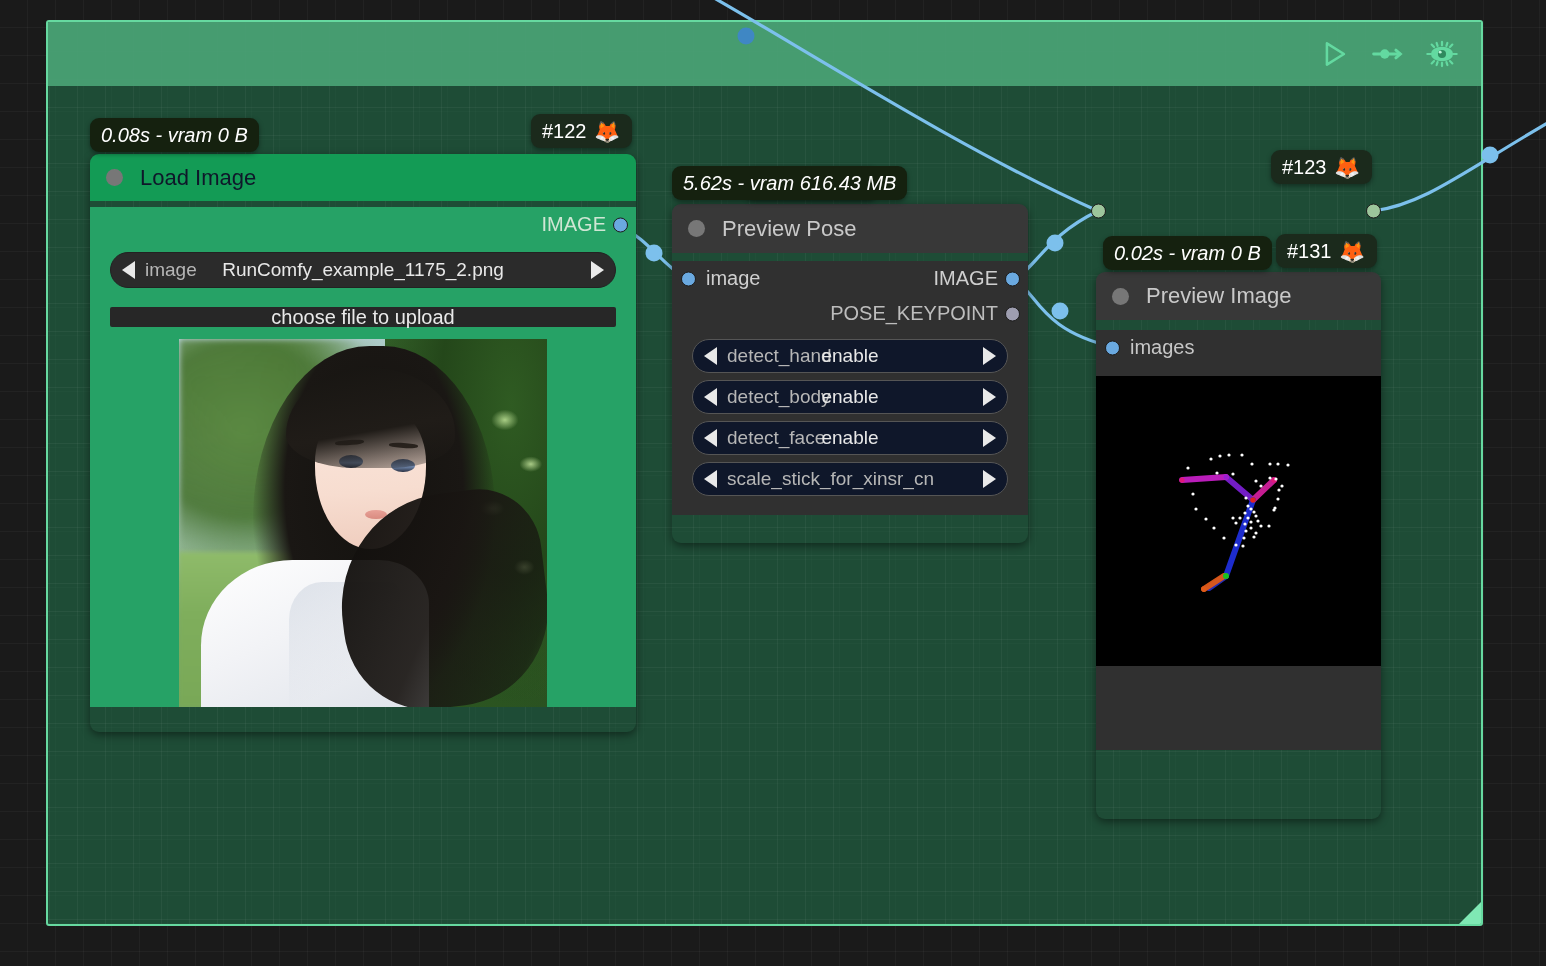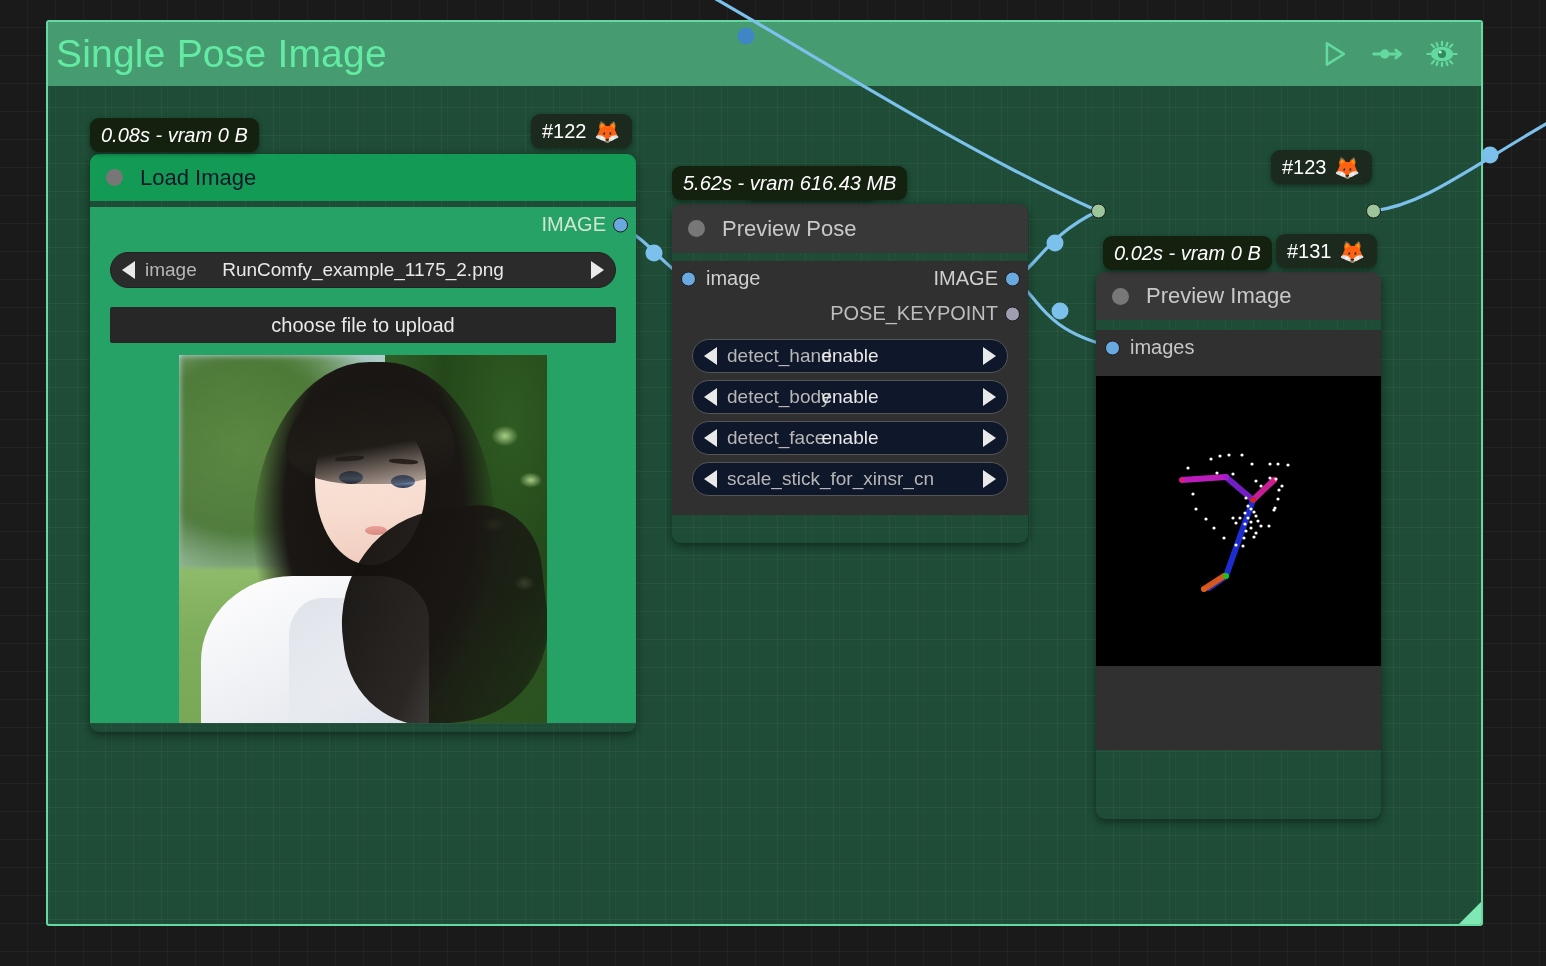--- a/index.html
+++ b/index.html
@@ -151,21 +151,21 @@
     position: absolute; top: 50%; transform: translateY(-50%);
     width: 0; height: 0; border-style: solid;
   }
   .arrow-l { left: 11px; border-width: 9px 13px 9px 0; border-color: transparent #e9e9e9 transparent transparent; }
   .arrow-r { right: 11px; border-width: 9px 0 9px 13px; border-color: transparent transparent transparent #e9e9e9; }
 
   
   .widget.onlight { background: #2b2b2b; border-color: #222; }
 
   .upload-btn {
-    height: 36px;
+    height: 20px;
     margin: 0 20px;
     background: #272727;
     display: flex; align-items: center; justify-content: center;
     font-size: 20px; color: #e9e9e9;
     border-radius: 2px;
   }
 
   
   .img-wrap {
     margin: 12px auto 0 auto;
@@ -270,21 +270,20 @@
 </style>
 </head>
 <body>
 
 <div id="canvas">
 
   <div id="group">
     <div id="group-grid"></div>
 
     <div id="group-title-bar">
-      <div id="group-title">Single Pose Image</div>
 
       <div id="group-actions">
         <span>
           <svg class="gicon" viewBox="0 0 24 24" fill="none" stroke="#63d9a0" stroke-width="1.8" stroke-linejoin="round">
             <path d="M7 4.5 L19 12 L7 19.5 Z"></path>
           </svg>
         </span>
         <span>
           <svg class="gicon" viewBox="0 0 26 24" fill="none" stroke="#63d9a0" stroke-width="2.2" stroke-linecap="round">
             <path d="M2 12 H7"></path>

